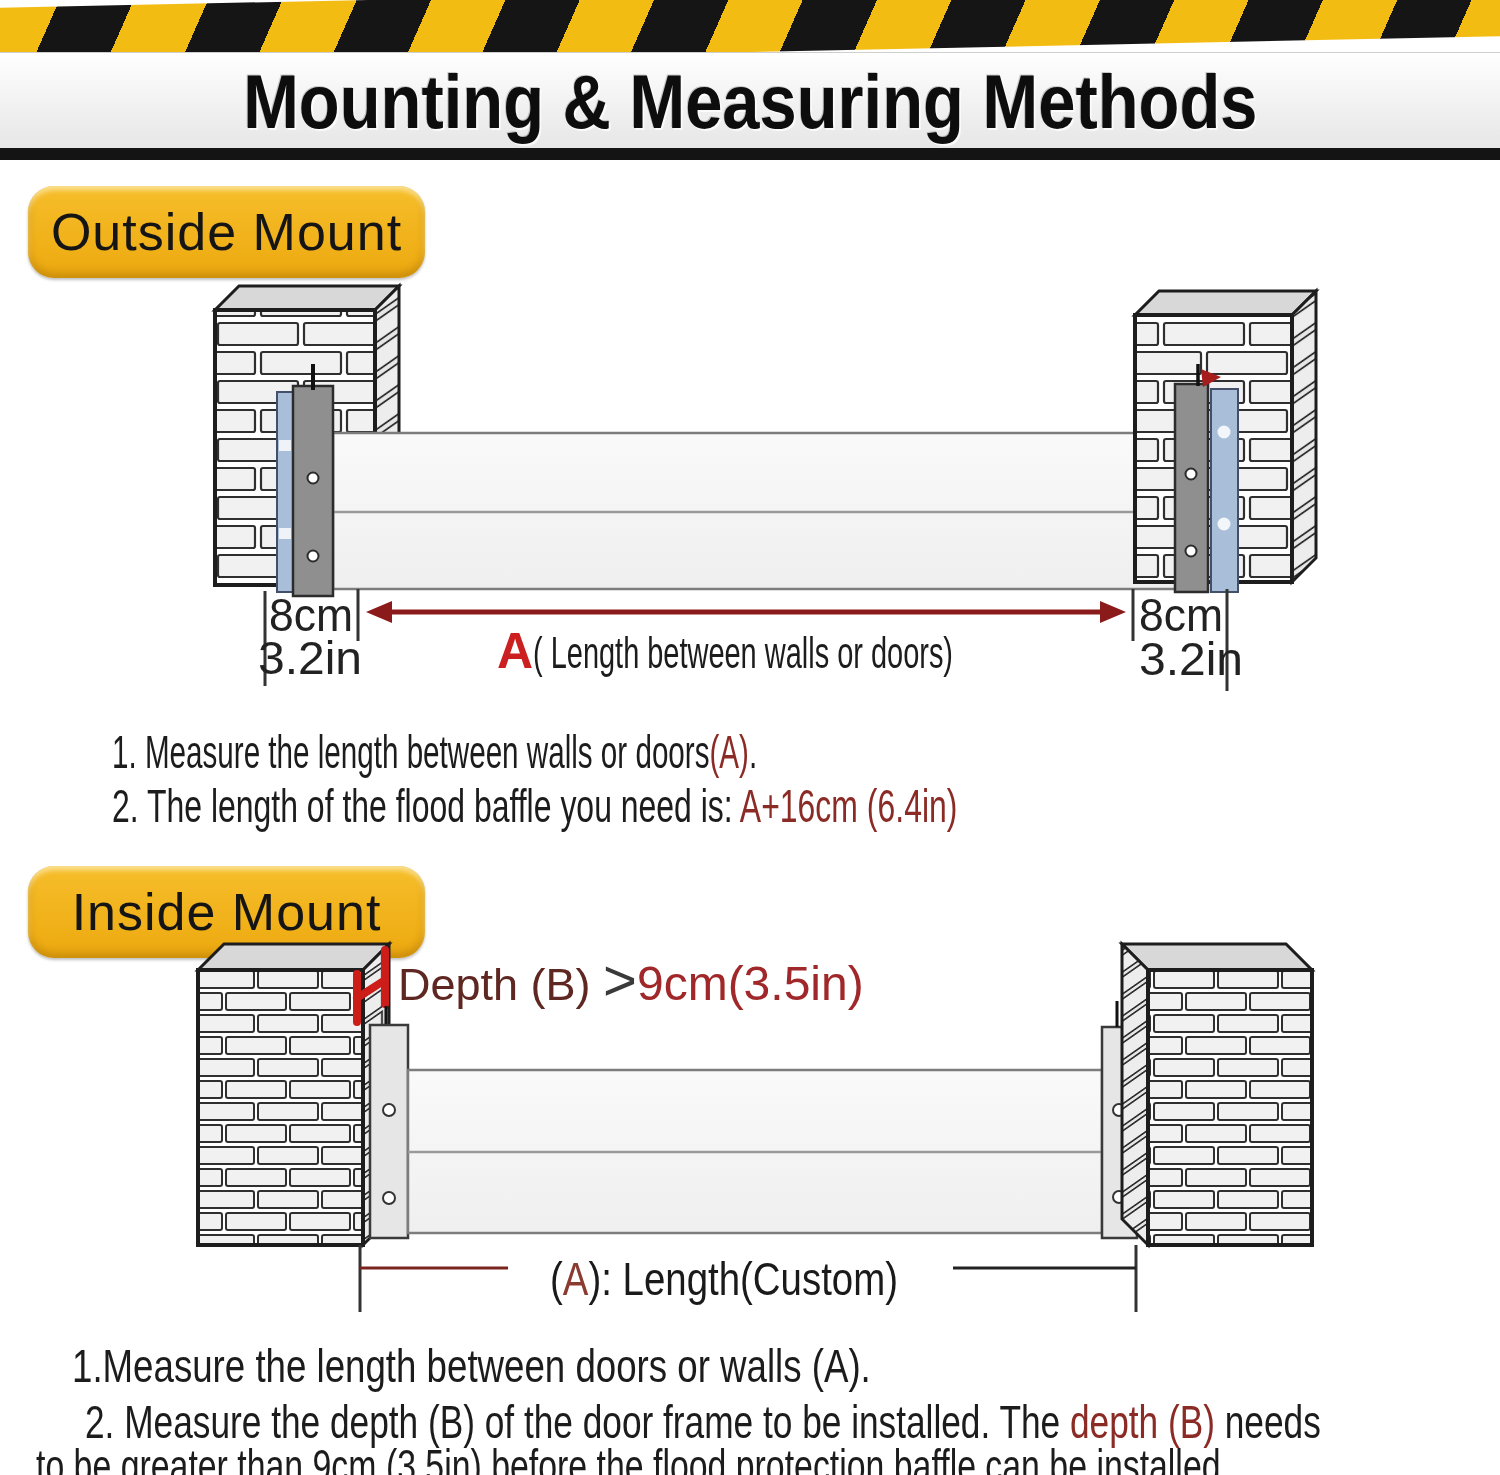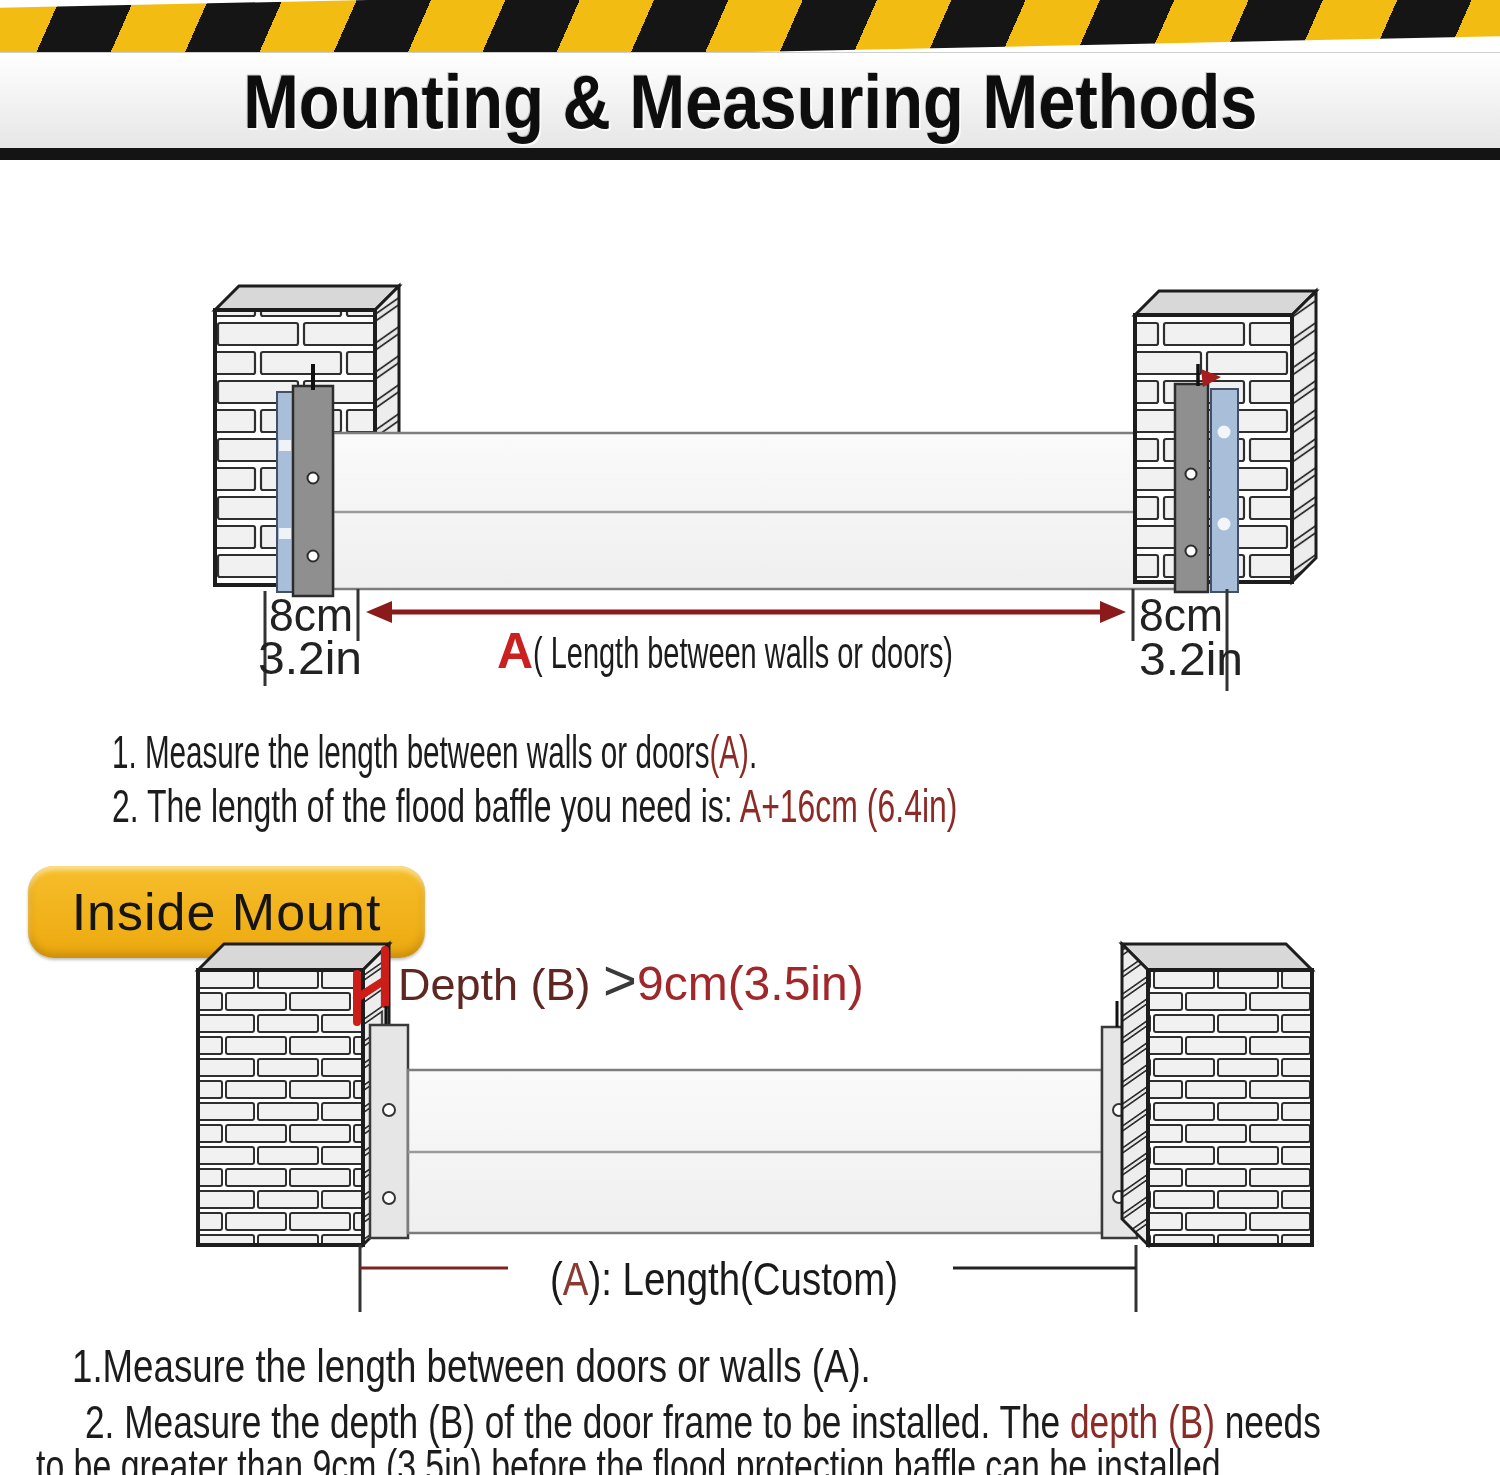--- a/index.html
+++ b/index.html
@@ -47,20 +47,23 @@
 <body>
 
 <div class="page">
 
   <div class="hazard"></div>
   <div class="titleband">
     <span class="title">Mounting &amp; Measuring Methods</span>
   </div>
   <div class="blackbar"></div>
 
+  <div class="mount-label outside-label">
+    <span>Outside Mount</span>
+  </div>
   <div class="mount-label inside-label">
     <span>Inside Mount</span>
   </div>
 
   <svg id="outside-svg" class="diagram" viewBox="0 270 1500 430">
     <defs>
       <pattern id="brick" patternUnits="userSpaceOnUse" width="86" height="58">
         <rect width="86" height="58" fill="#ffffff"></rect>
         <rect x="3" y="4" width="80" height="22" rx="2" fill="#F1F1F1" stroke="#2F2F2F" stroke-width="2.2"></rect>
         <rect x="-40" y="33" width="80" height="22" rx="2" fill="#F1F1F1" stroke="#2F2F2F" stroke-width="2.2"></rect>

